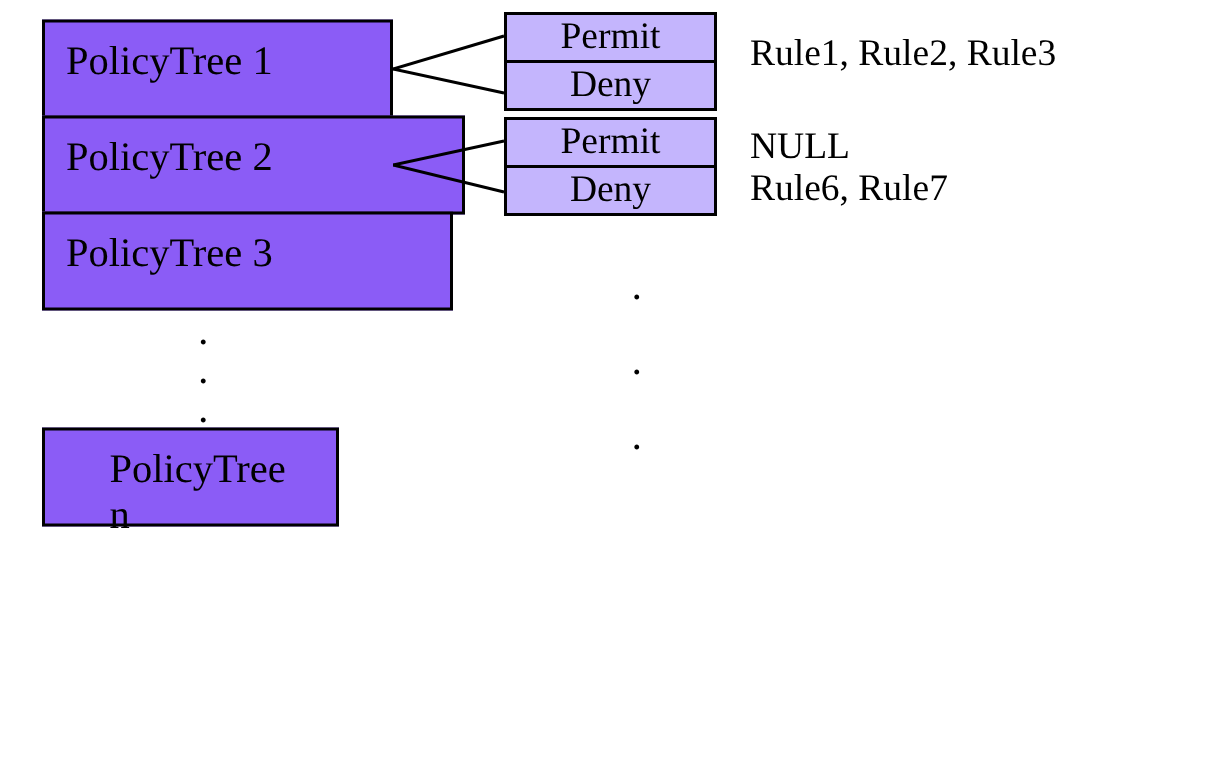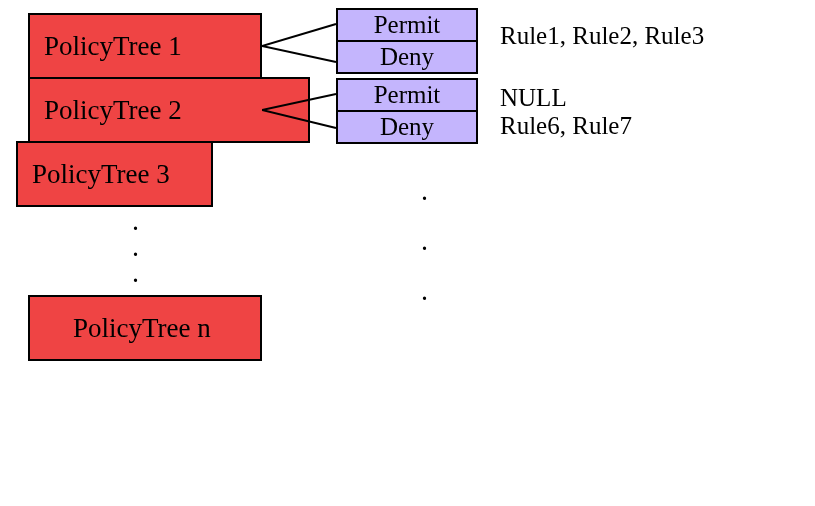--- a/index.html
+++ b/index.html
@@ -14,24 +14,24 @@
     .container {
       position: relative;
       width: 815px;
       height: 506px;
     }
     .policy-box {
       position: absolute;
       border: 2px solid black;
       padding: 10px 14px;
       font-size: 27px;
-      background: #ef4444;
+      background: #8b5cf6;
       box-sizing: border-box;
       display: flex;
-      align-items: center;
+      align-items: flex-start;
     }
     .decision-box {
       position: absolute;
       border: 2px solid black;
       font-size: 25px;
       text-align: center;
       background: #c4b5fd;
       box-sizing: border-box;
       display: flex;
       align-items: center;
@@ -61,24 +61,24 @@
 <body>
 
 <div class="container">
 
   <div class="policy-box" style="left:28px; top:13px; width:234px; height:66px;">
     <span>PolicyTree 1</span>
   </div>
   <div class="policy-box" style="left:28px; top:77px; width:282px; height:66px;">
     <span>PolicyTree 2</span>
   </div>
-  <div class="policy-box" style="left:16px; top:141px; width:197px; height:66px;">
+  <div class="policy-box" style="left:28px; top:141px; width:274px; height:66px;">
     <span>PolicyTree 3</span>
   </div>
-  <div class="policy-box" style="left:28px; top:295px; width:234px; height:66px;padding-left:43px;">
+  <div class="policy-box" style="left:28px; top:285px; width:198px; height:66px;padding-left:43px;">
     <span>PolicyTree n</span>
   </div>
 
   <div class="dots" style="left:133px; top:212px;">.</div>
   <div class="dots" style="left:133px; top:238px;">.</div>
   <div class="dots" style="left:133px; top:264px;">.</div>
 
   <svg class="connector" style="left:262px; top:10px; width:80px; height:70px;">
     <line class="connector-line" x1="0" y1="36" x2="74" y2="14"></line>
     <line class="connector-line" x1="0" y1="36" x2="74" y2="52"></line>

